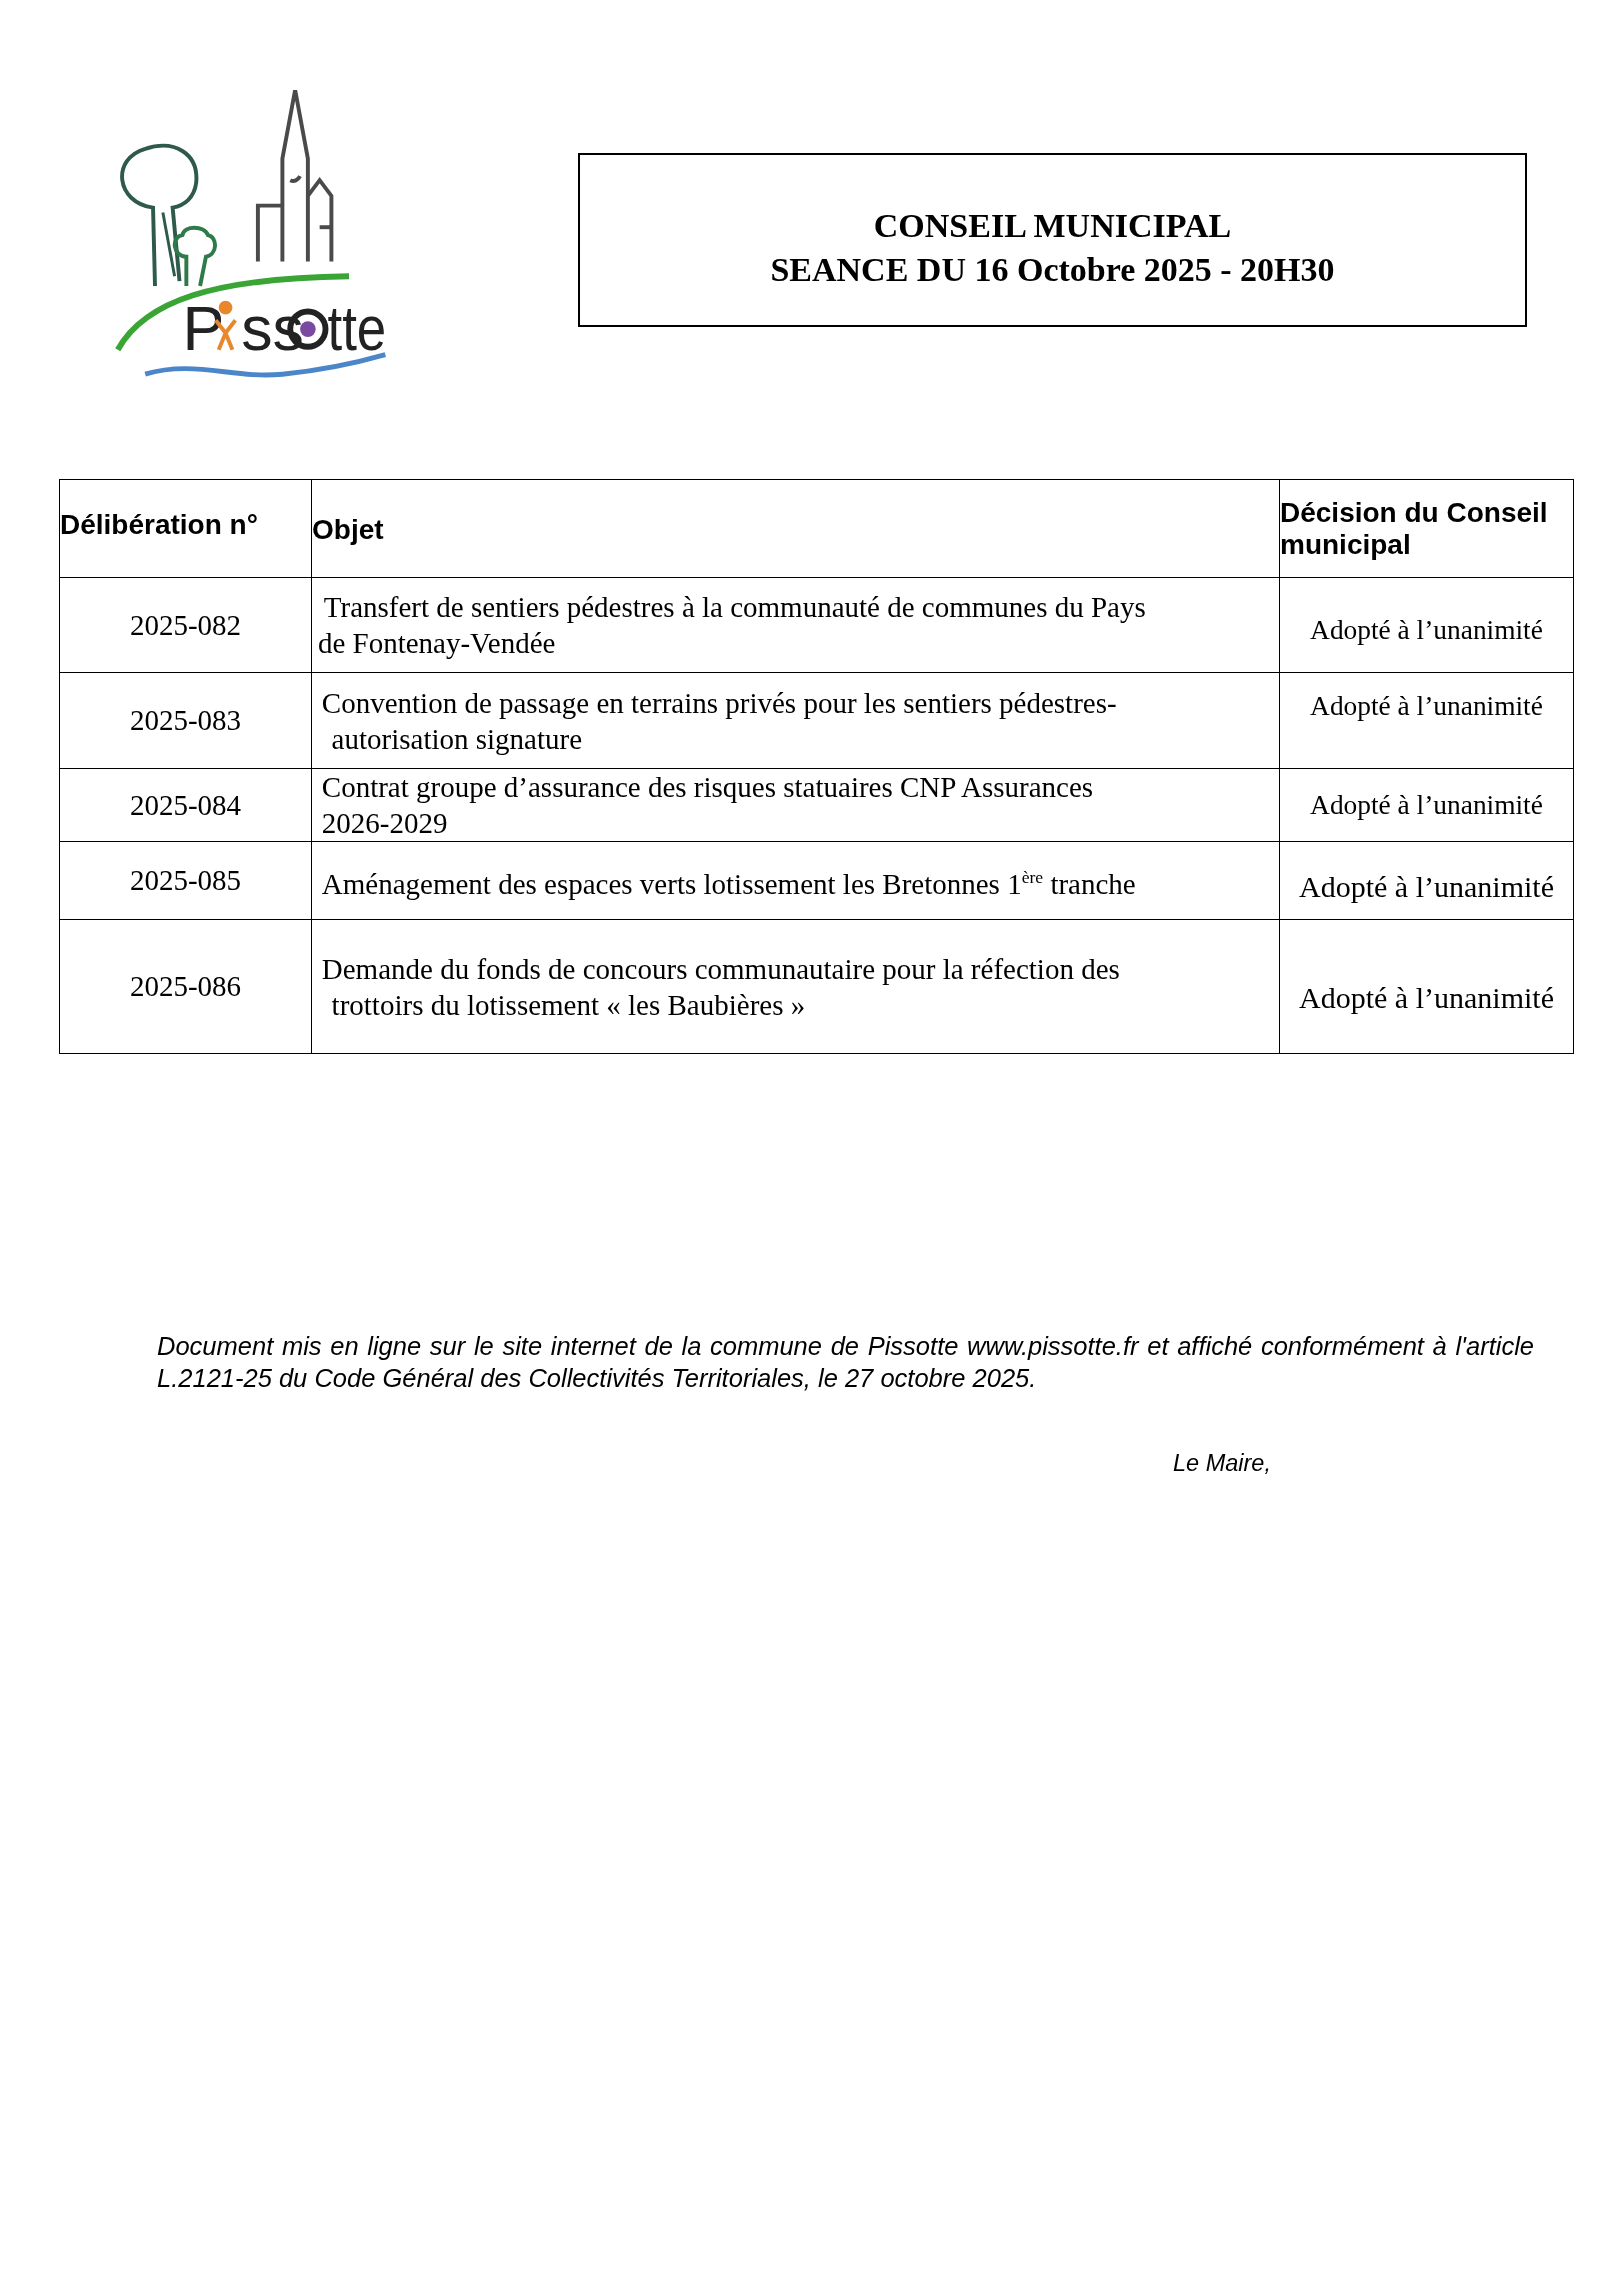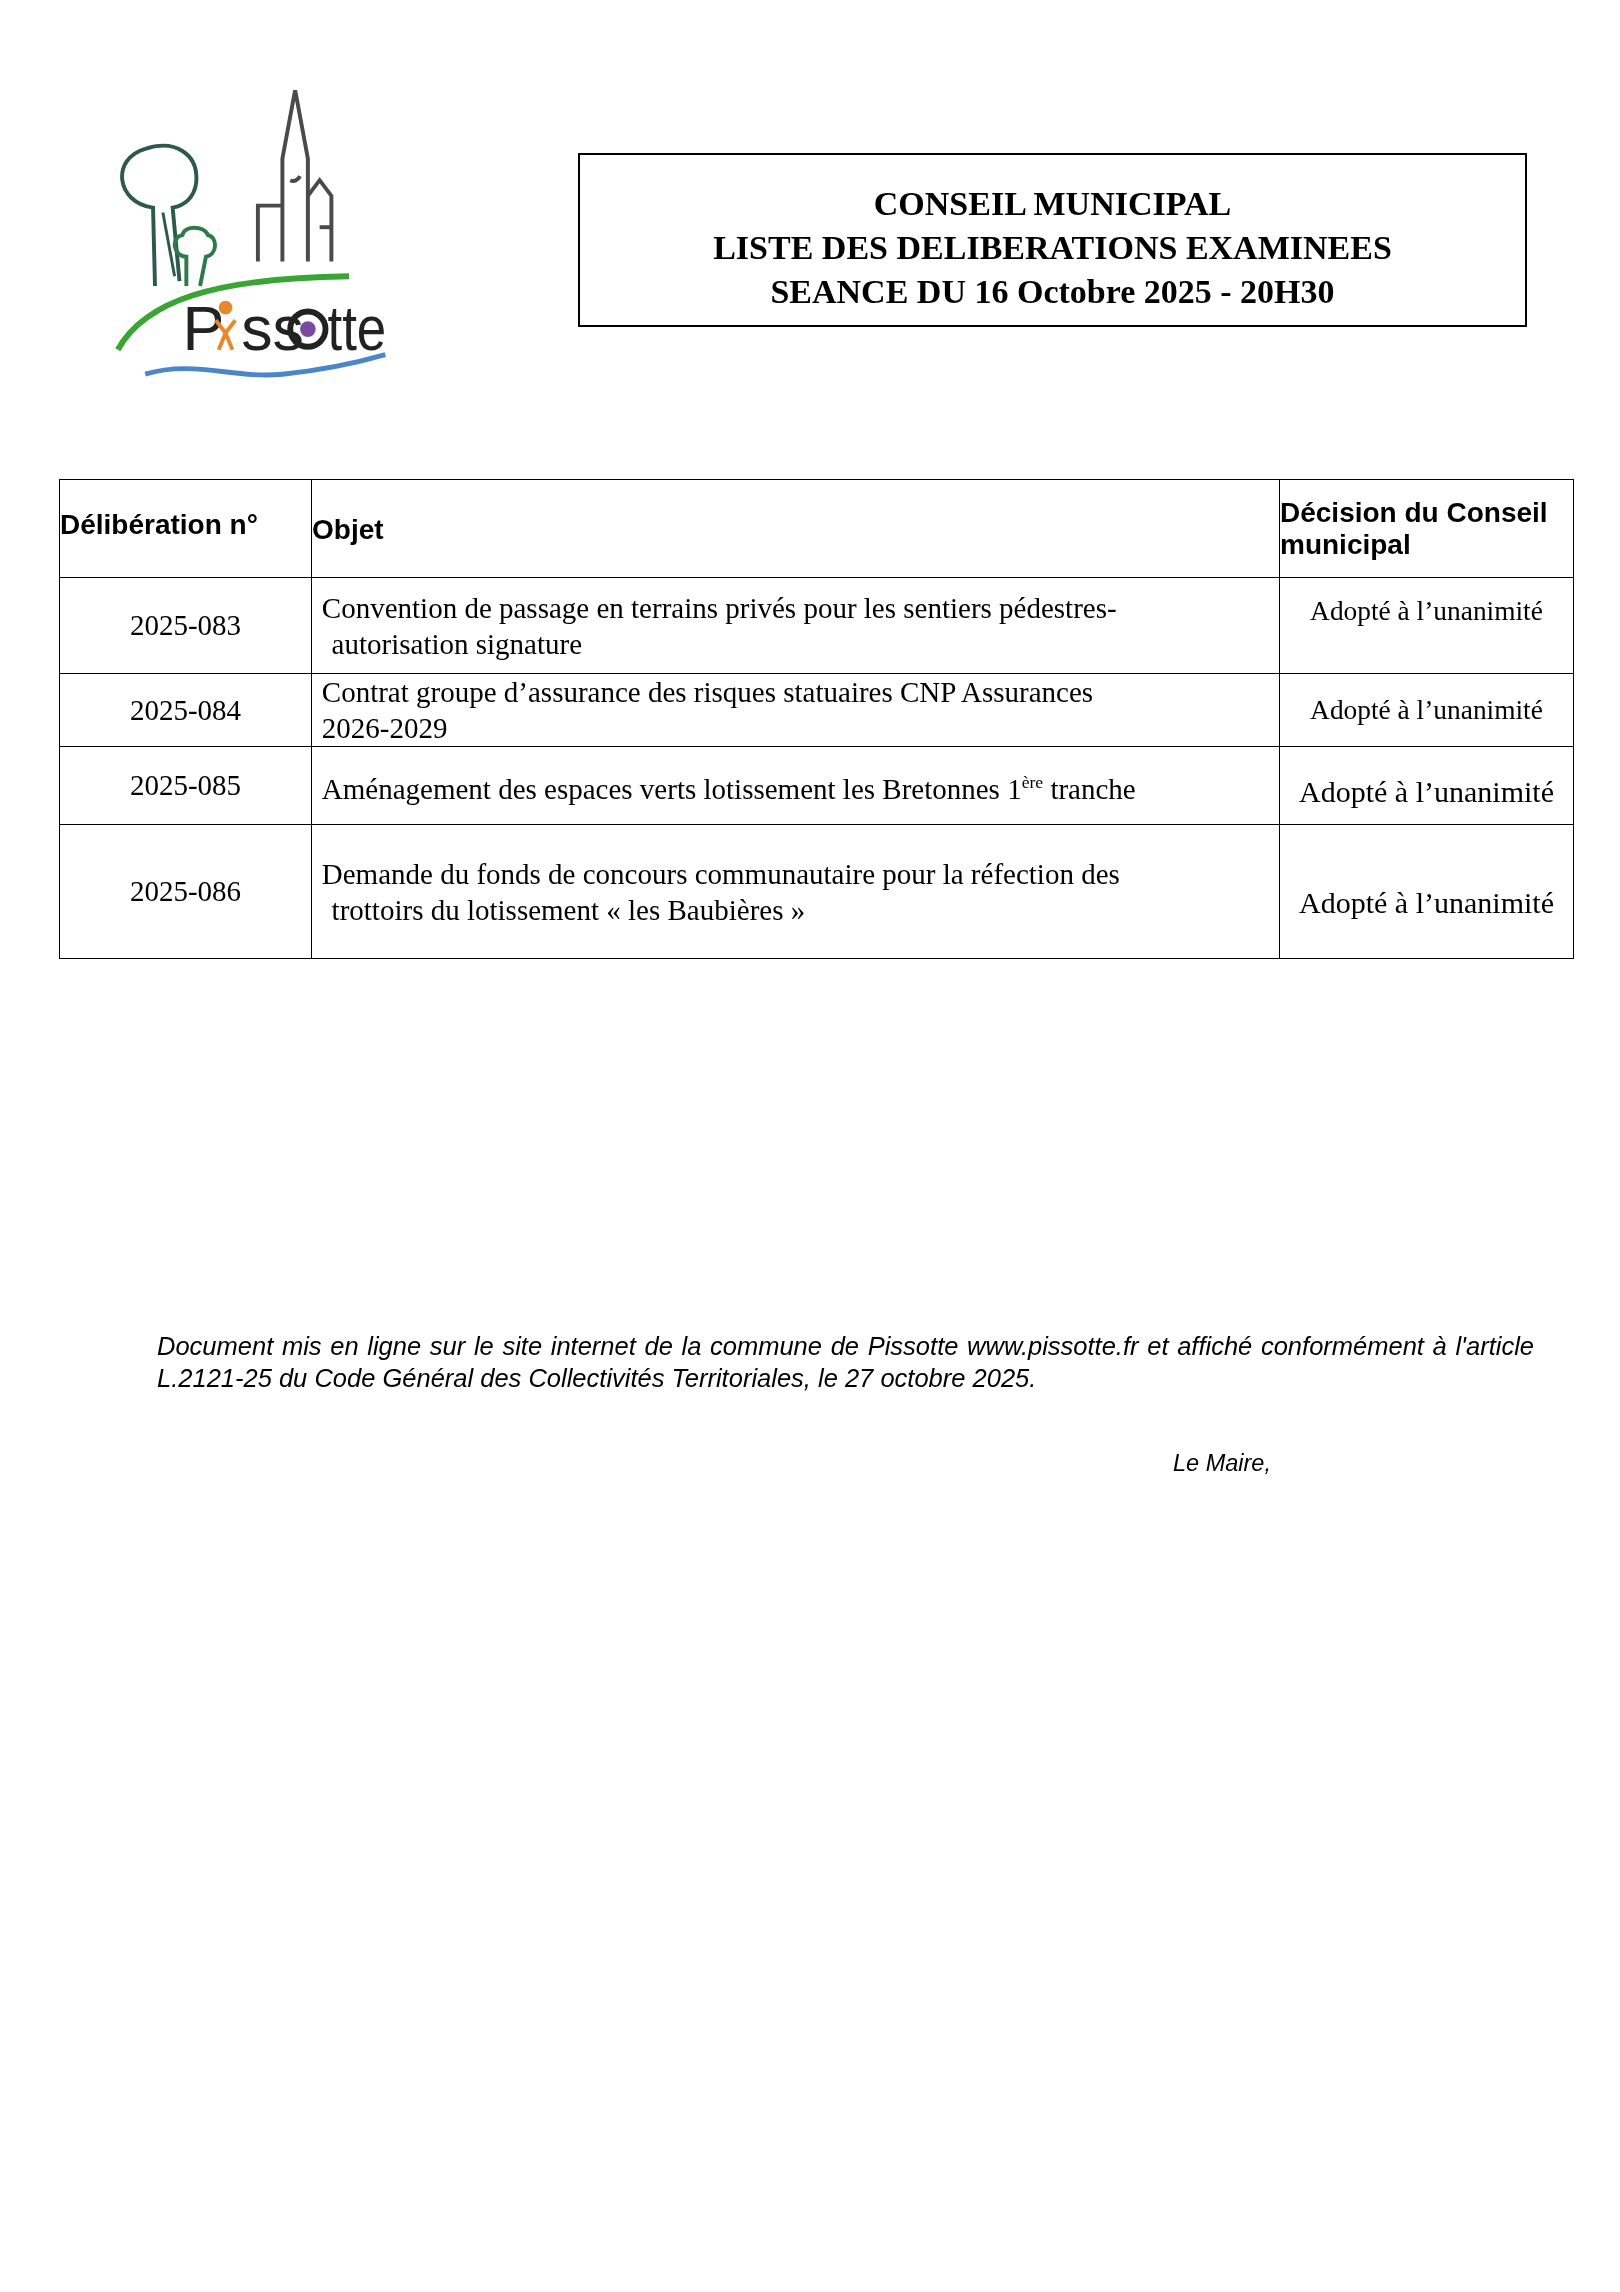--- a/index.html
+++ b/index.html
@@ -69,21 +69,20 @@
     <circle cx="206" cy="244" r="18" fill="none" stroke="#222222" stroke-width="6"></circle>
     <circle cx="206" cy="244" r="8" fill="#7a4aa0"></circle>
     <text x="226" y="265" font-family="Liberation Sans, sans-serif" font-size="64" fill="#222222" textLength="60" lengthAdjust="spacingAndGlyphs">tte</text>
 
     <path d="M40 290 C90 275 130 295 180 290 C220 286 250 280 285 270" fill="none" stroke="#4a86c8" stroke-width="5"></path>
   </svg>
 </div>
 
 <div class="title-box">
   <div>CONSEIL MUNICIPAL</div>
-  <div>LISTE DES DELIBERATIONS EXAMINEES</div>
   <div>SEANCE DU 16 Octobre 2025 - 20H30</div>
 </div>
 
 <table class="delib">
   <colgroup>
     <col class="col-num">
       <col class="col-obj">
       <col class="col-dec">
   </colgroup>
   <tbody>
@@ -91,20 +90,28 @@
     <th style="vertical-align: top; padding-top: 29px;"><span>Délibération n°</span></th>
     <th style="vertical-align: top; padding-top: 34px;"><span>Objet</span></th>
     <th>
       <div>Décision du Conseil</div>
       <div>municipal</div>
     </th>
   </tr>
 
 
 
+  <tr style="height:95px">
+    <td class="num">2025-082</td>
+    <td class="obj" style="padding-left:5.9px">
+      <div style="padding-left:5.9px">Transfert de sentiers pédestres à la communauté de communes du Pays</div>
+      <div>de Fontenay-Vendée</div>
+    </td>
+    <td class="dec" style="padding-top:11.8px">Adopté à l’unanimité</td>
+  </tr>
 
   <tr style="height:96px">
     <td class="num">2025-083</td>
     <td class="obj" style="padding-left:9.8px">
       <div>Convention de passage en terrains privés pour les sentiers pédestres-</div>
       <div style="padding-left:9.8px">autorisation signature</div>
     </td>
     <td class="dec" style="vertical-align:top; padding-top:17.6px">Adopté à l’unanimité</td>
   </tr>
 

